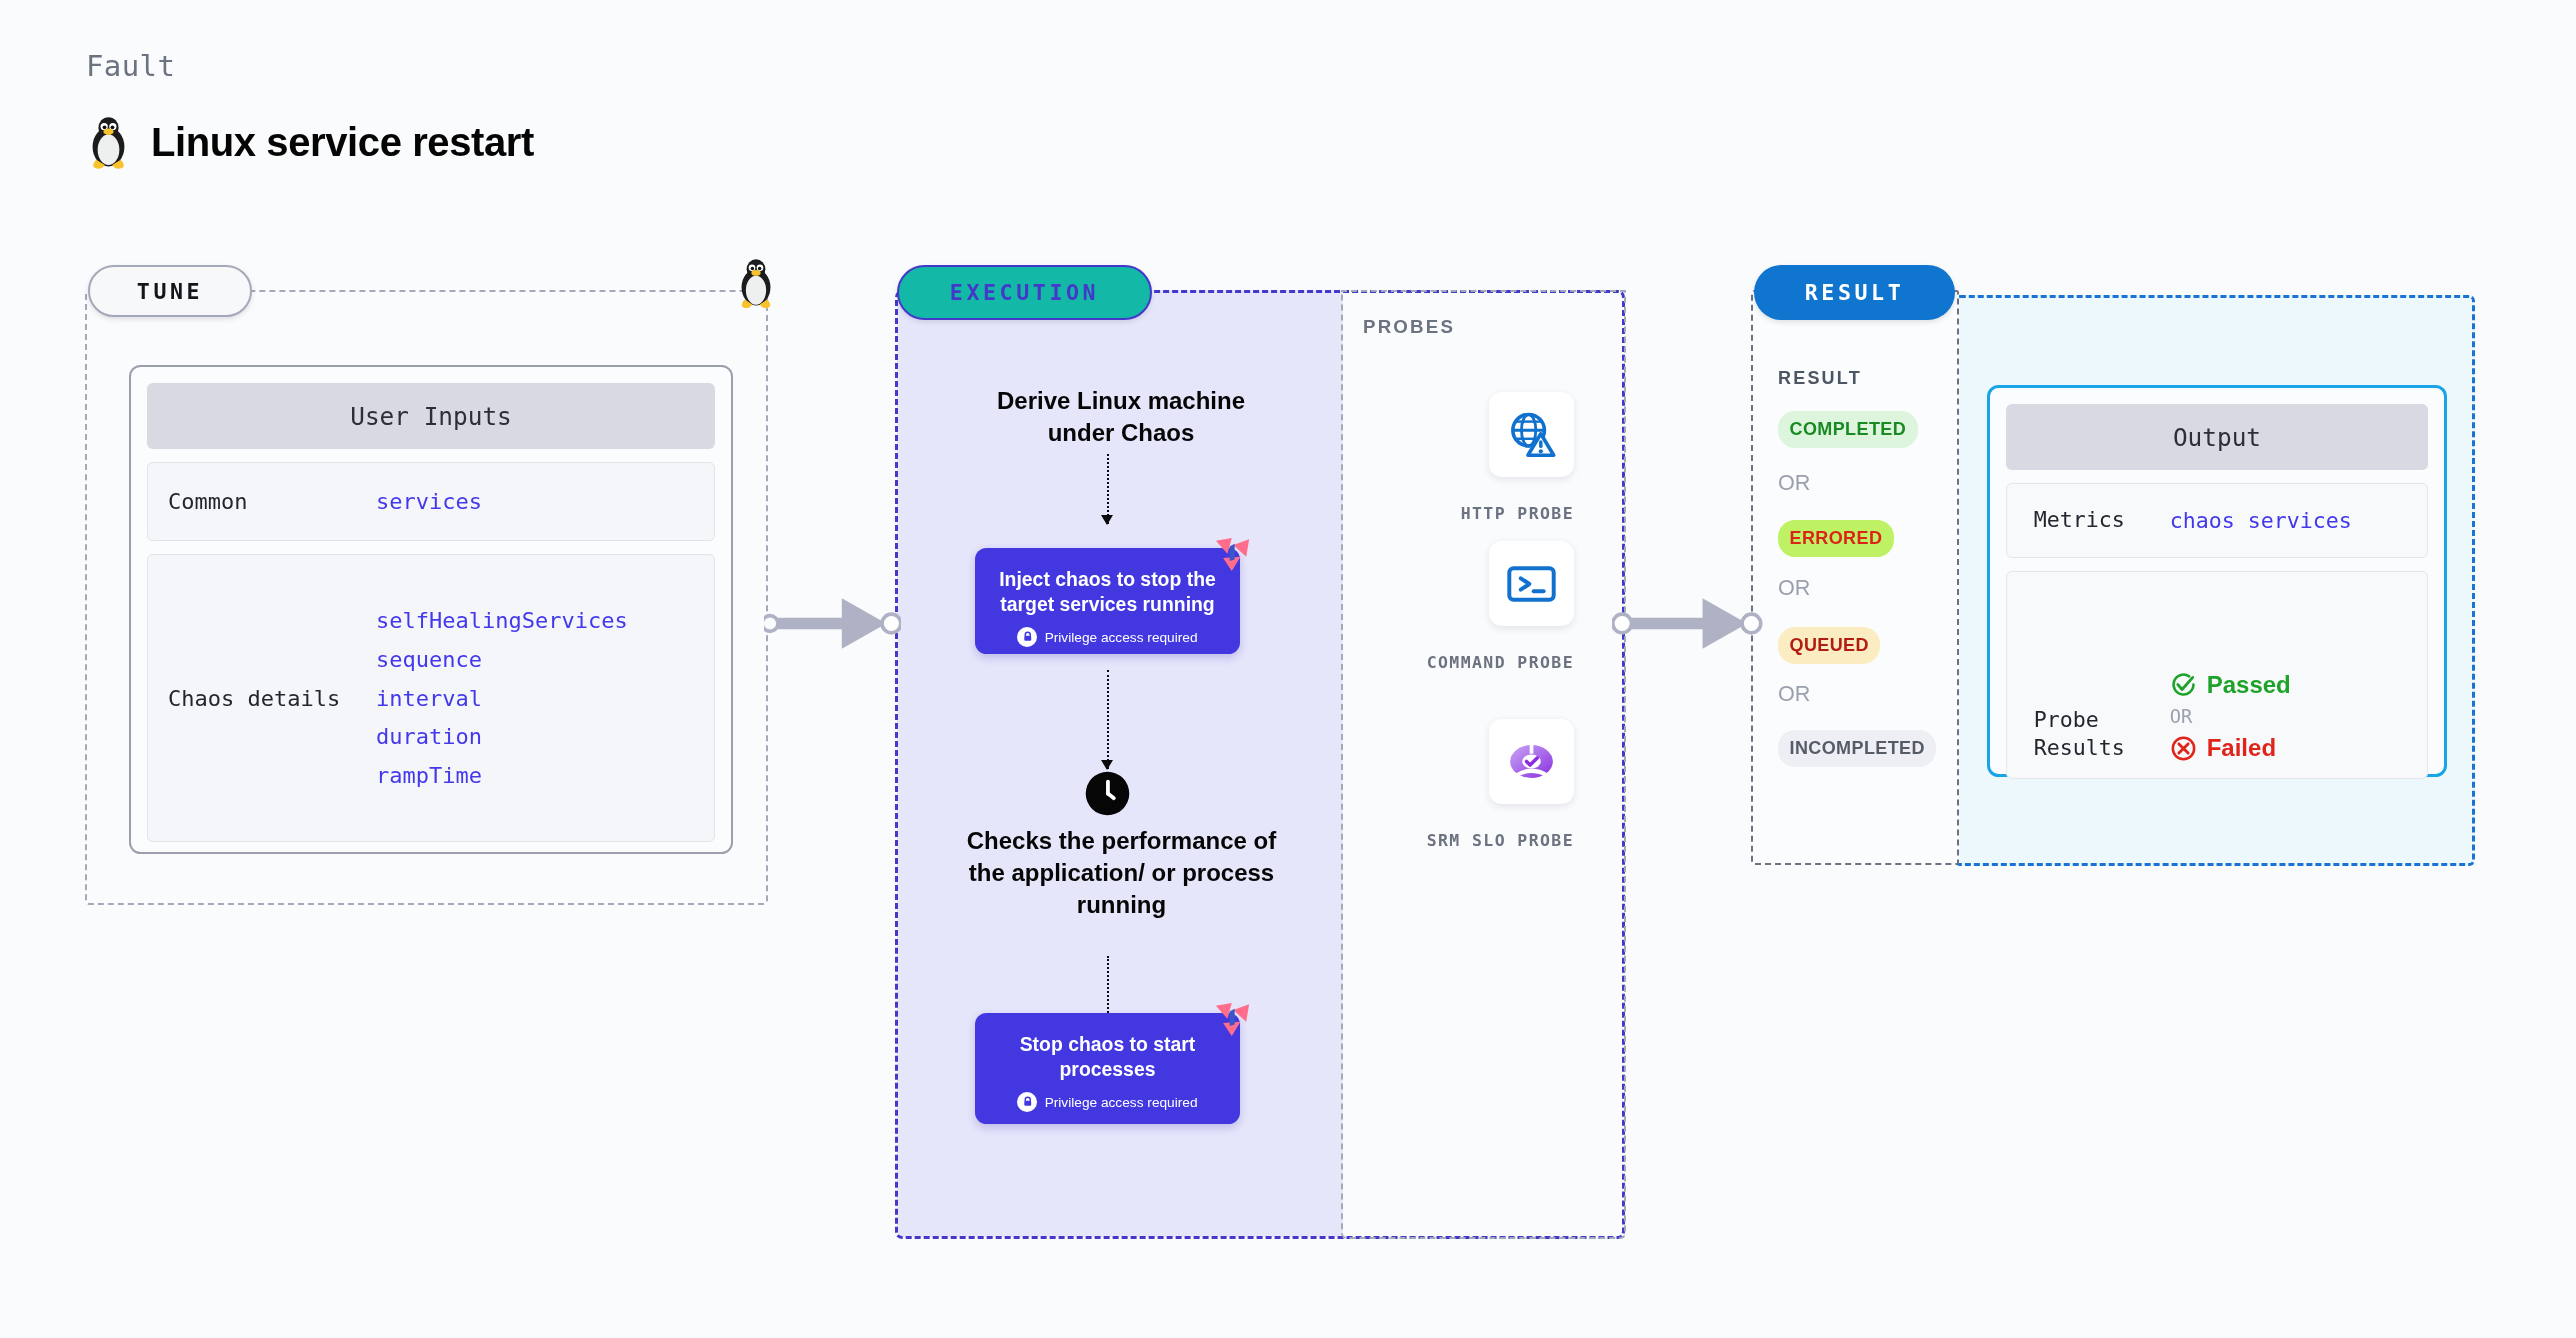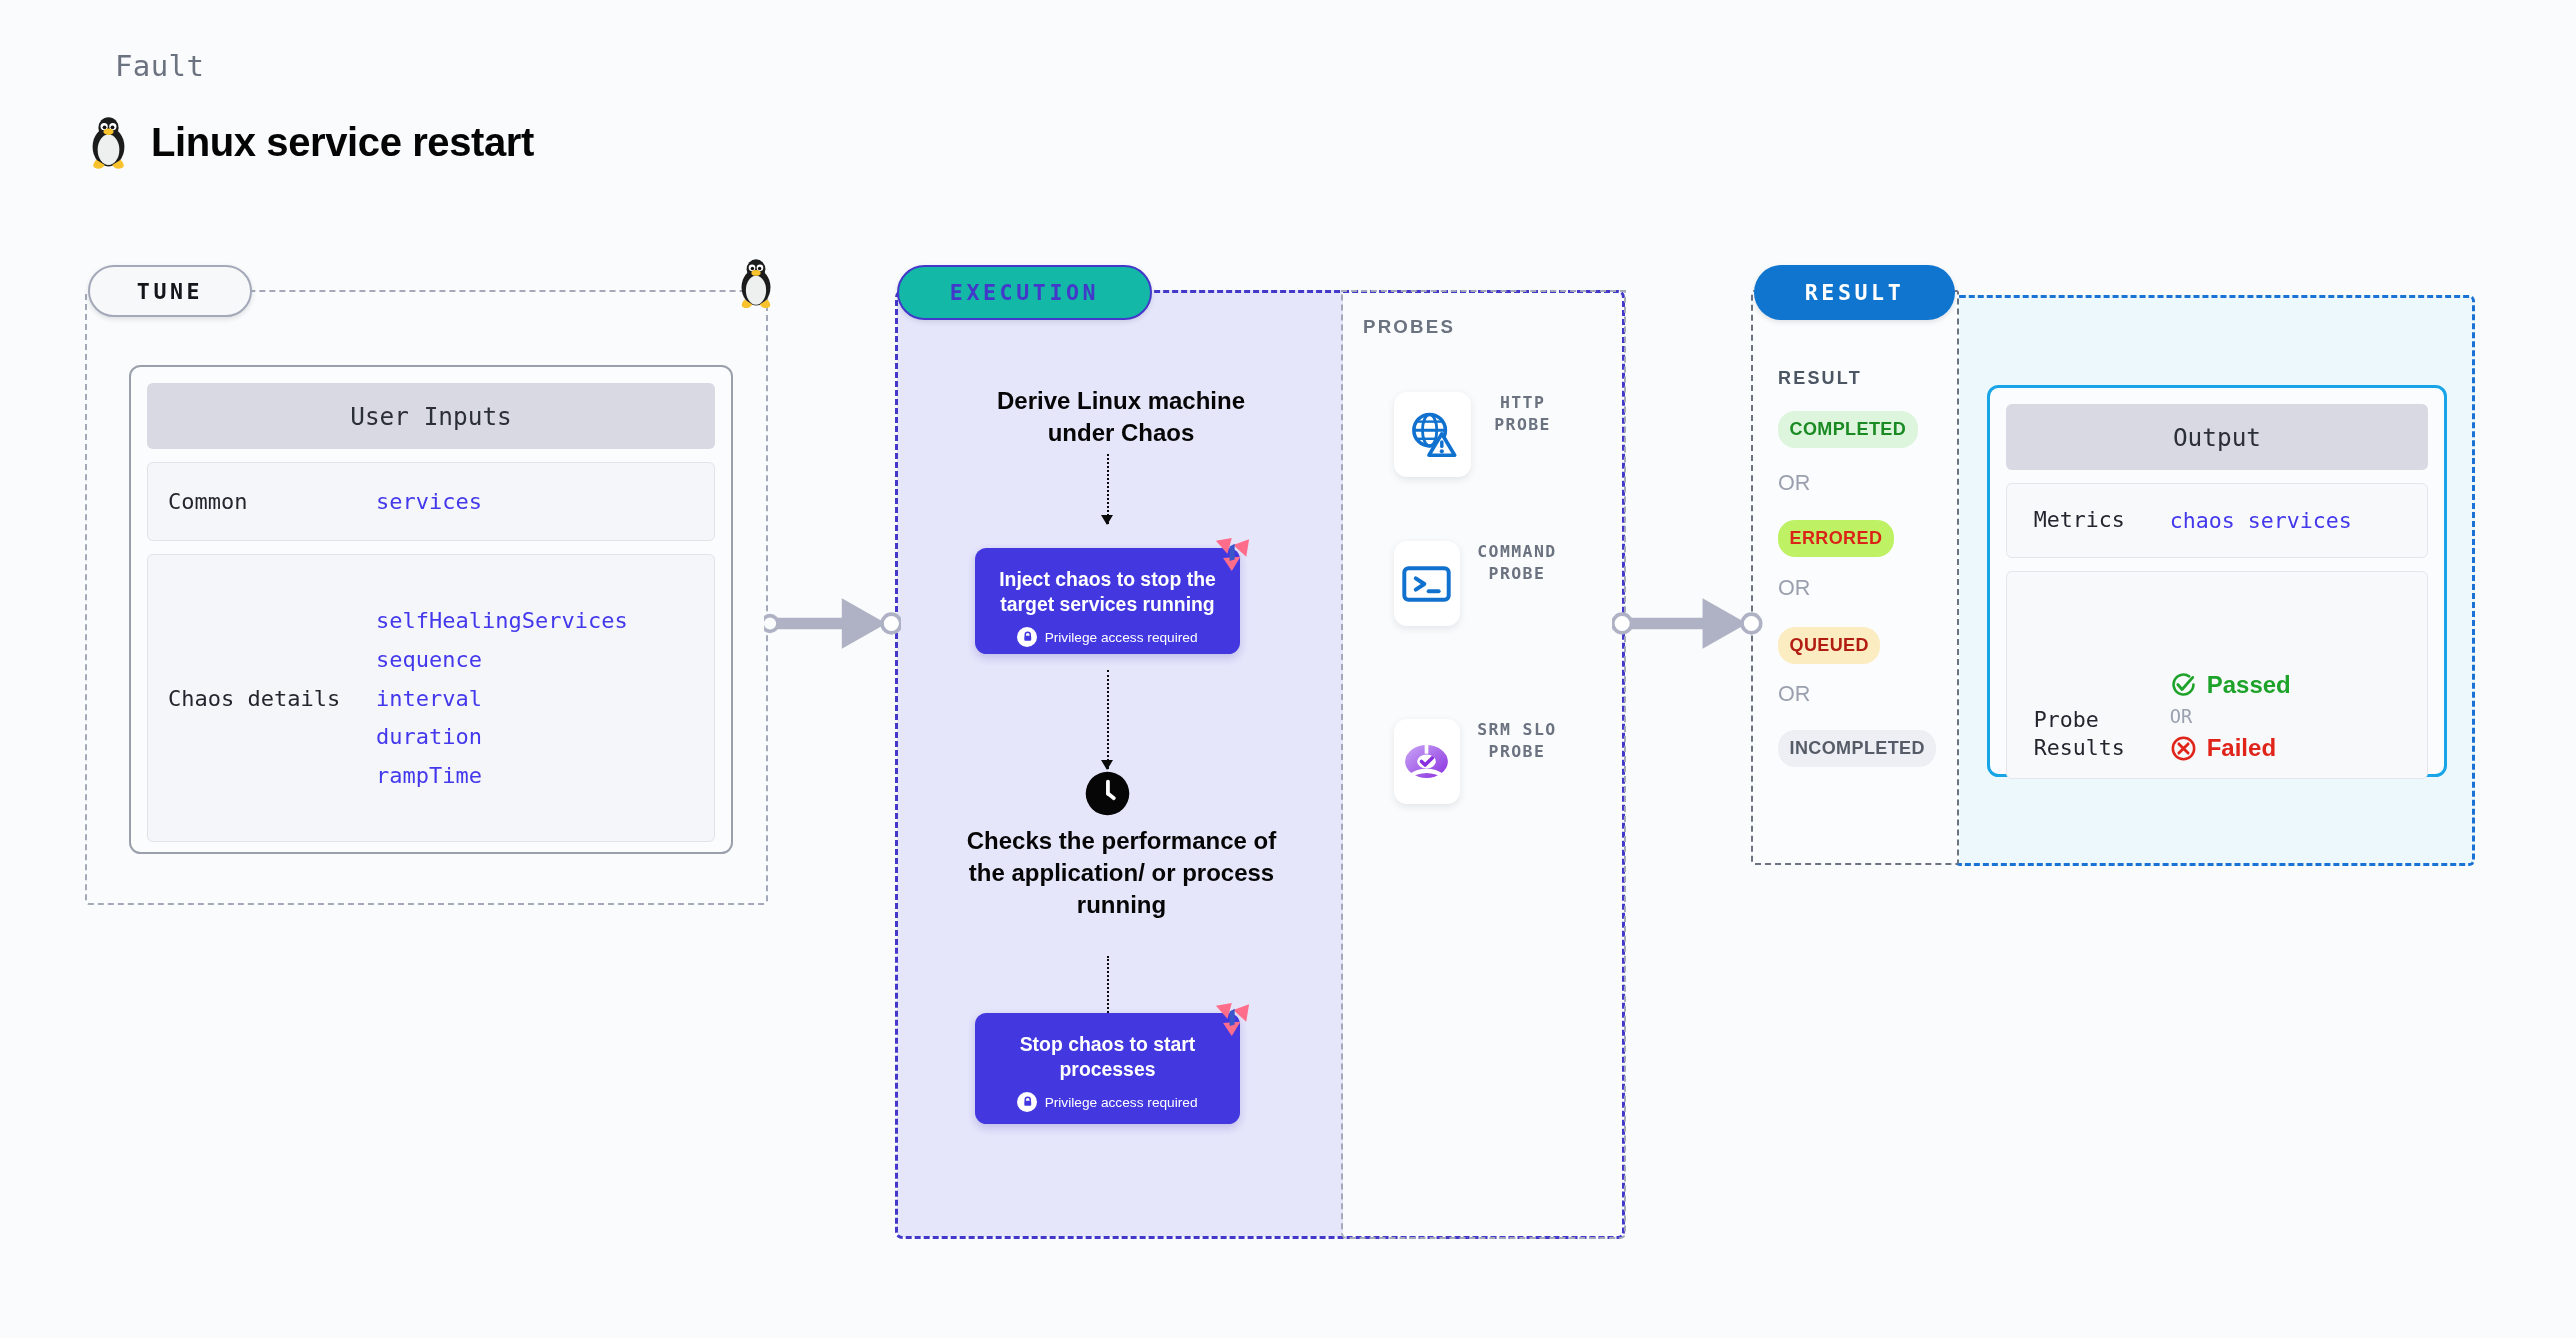--- a/index.html
+++ b/index.html
@@ -11,21 +11,21 @@
     font-family: "Liberation Sans", sans-serif;
     overflow: hidden;
   }
 
   .canvas { position: relative; width: 2576px; height: 1338px; }
 
   
   .hdr-fault {
     position: absolute; left: 86px; top: 49px;
     font-family: "DejaVu Sans Mono", monospace;
-    font-size: 29px; color: #6b7280; letter-spacing: 0.4px; margin-left: 29px;
+    font-size: 29px; color: #6b7280; letter-spacing: 0.4px;
   }
   .hdr-title-row {
     position: absolute; left: 86px; top: 115px;
     display: flex; align-items: center; gap: 20px;
   }
   .hdr-title {
     font-size: 40px; font-weight: bold; color: #050505;
     letter-spacing: -0.4px;
   }
   .tux-hdr { width: 45px; height: 55px; display:block; }
@@ -200,21 +200,21 @@
     color: #060606; line-height: 1.33; z-index: 15;
   }
 
   
   .probes-title {
     position: absolute; left: 1363px; top: 316px;
     font-size: 18.7px; font-weight: bold; color: #6b7280; letter-spacing: 2.2px;
   }
   .probe-item {
     position: absolute; width: 180px;
-    display: flex; flex-direction: row; align-items: flex-start; gap: 0;
+    display: flex; flex-direction: column; align-items: flex-end; gap: 26px;
     z-index: 12;
   }
   .probe-1 { left: 1394px; top: 392px; }
   .probe-2 { left: 1394px; top: 541px; }
   .probe-3 { left: 1394px; top: 719px; }
   .probe-tile {
     width: 85px; height: 85px; background: #ffffff;
     border-radius: 13px; display: flex; align-items: center; justify-content: center;
     box-shadow: 0 2.2px 7.2px rgba(40,50,80,0.10);
   }

